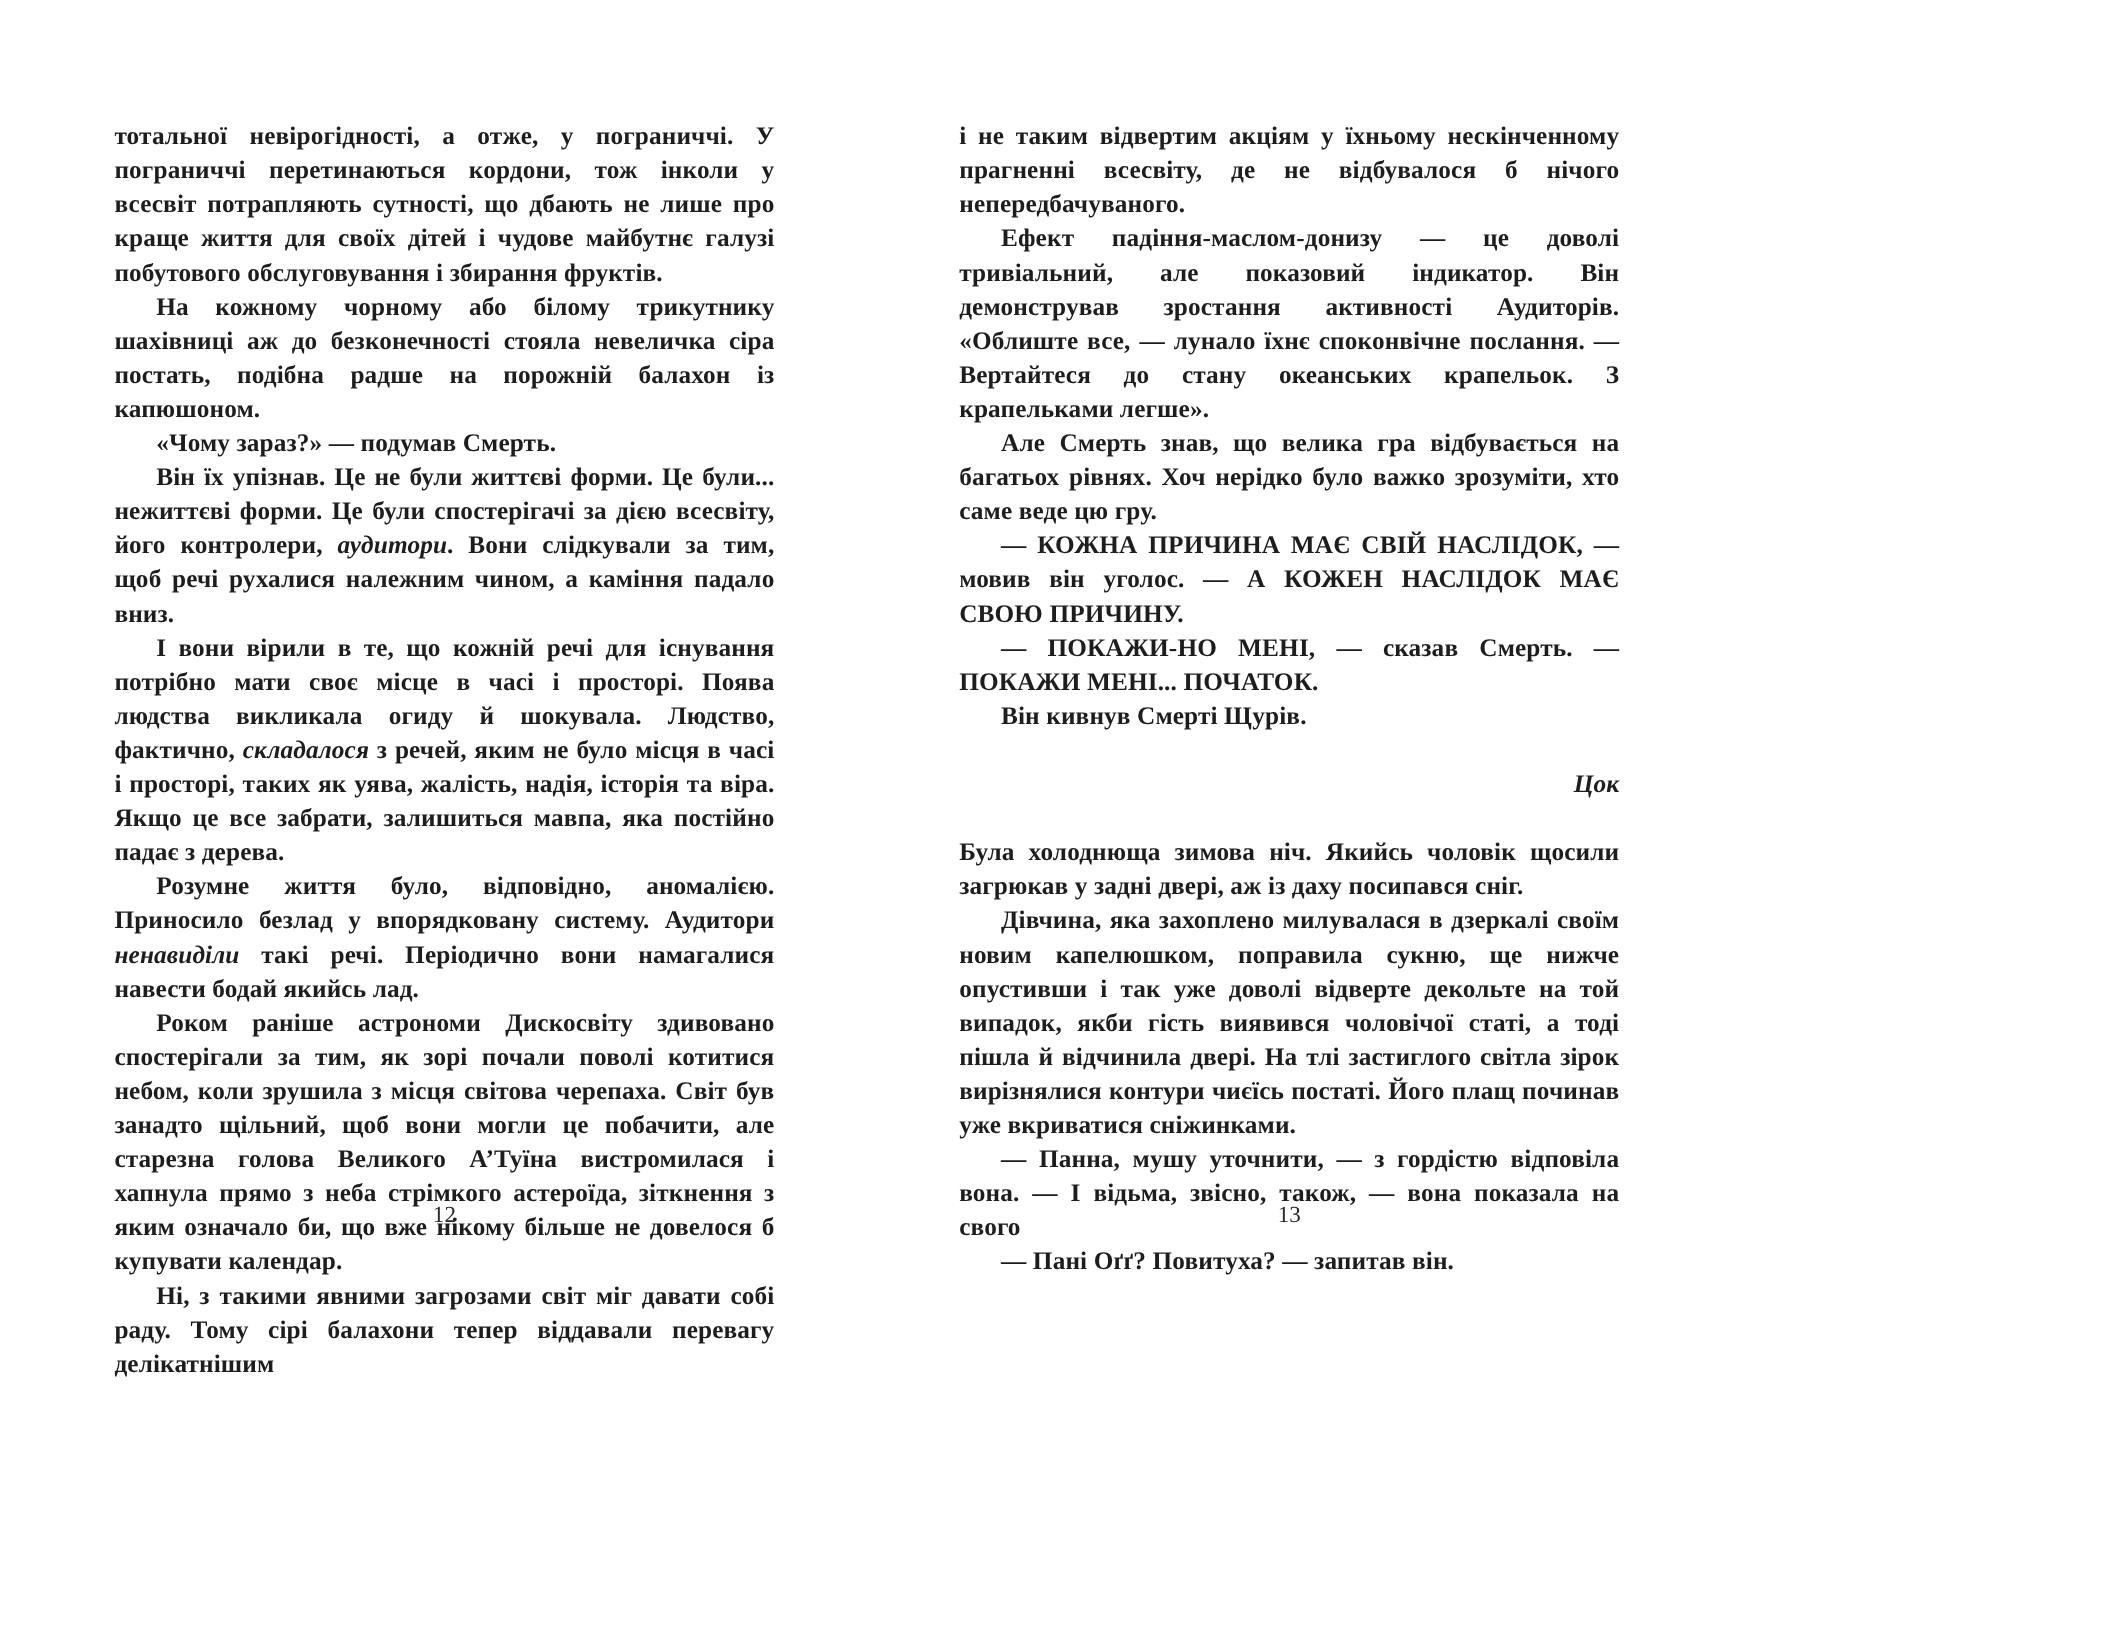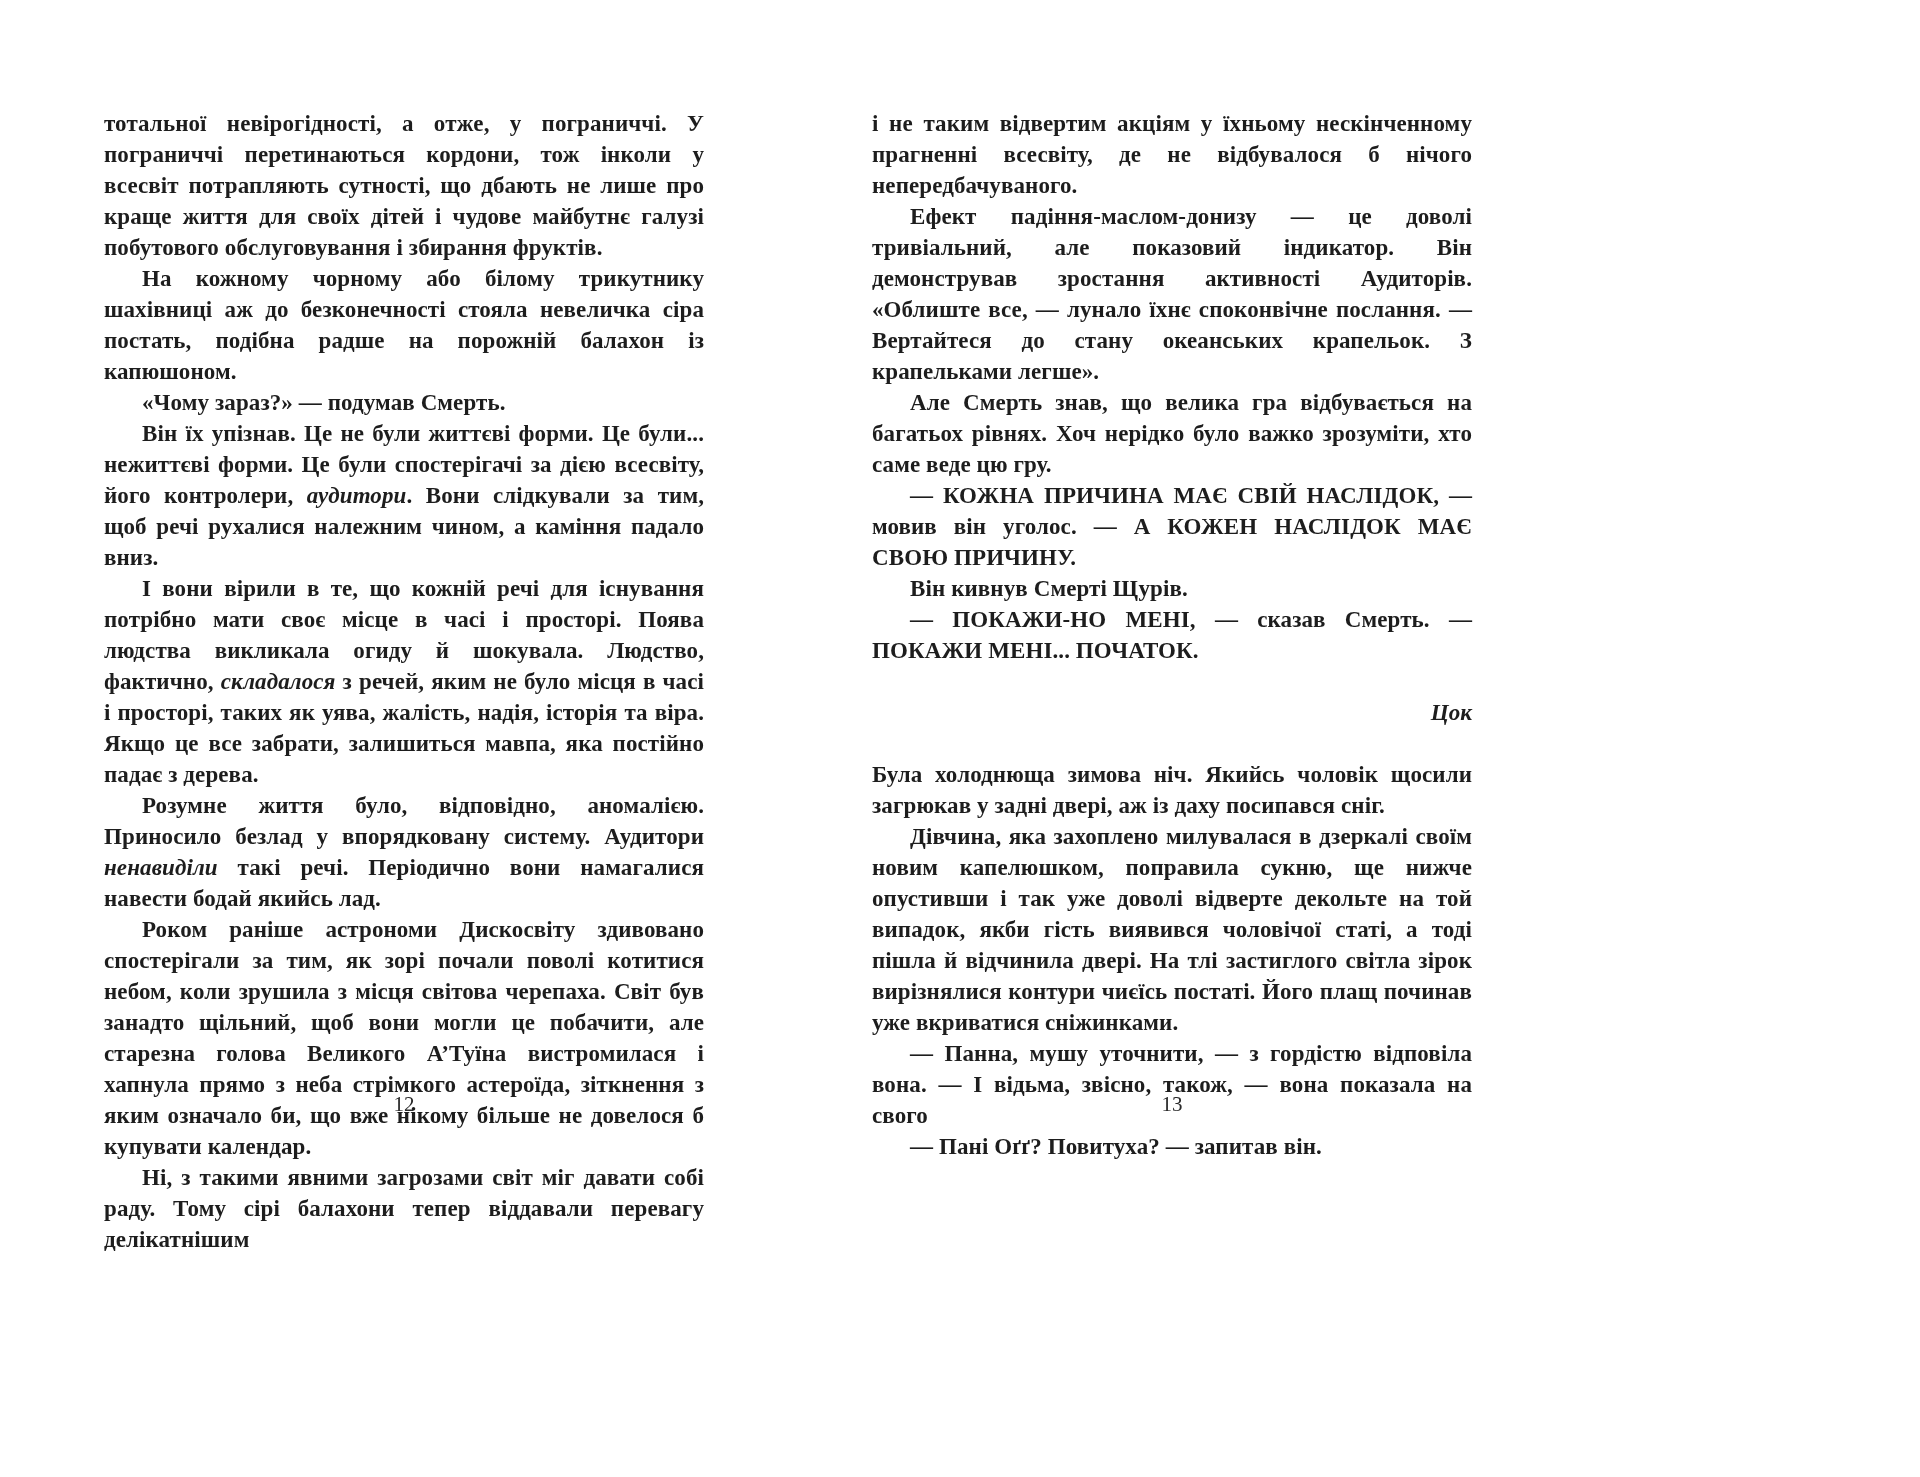--- a/index.html
+++ b/index.html
@@ -72,22 +72,22 @@
       </div>
     <div class="page-number" id="pn-left">12</div>
   </section>
 
   <section class="page" id="page-right">
     <div class="text-block" id="text-right">
         <p class="para"><span>і не таким відвертим акціям у їхньому нескінченному прагненні всесвіту, де не відбувалося б нічого непередбачуваного.</span></p>
         <p class="para indent"><span>Ефект падіння-маслом-донизу — це доволі тривіальний, але показовий індикатор. Він демонстрував зростання активності Аудиторів. «Облиште все, — лунало їхнє споконвічне послання. — Вертайтеся до стану океанських крапельок. З крапельками легше».</span></p>
         <p class="para indent"><span>Але Смерть знав, що велика гра відбувається на багатьох рівнях. Хоч нерідко було важко зрозуміти, хто саме веде цю гру.</span></p>
         <p class="para indent"><span>— КОЖНА ПРИЧИНА МАЄ СВІЙ НАСЛІДОК, — мовив він уголос. — А КОЖЕН НАСЛІДОК МАЄ СВОЮ ПРИЧИНУ.</span></p>
+        <p class="para indent"><span>— ПОКАЖИ-НО МЕНІ, — сказав Смерть. — ПОКАЖИ МЕНІ... ПОЧАТОК.</span></p>
         <p class="para indent"><span>Він кивнув Смерті Щурів.</span></p>
-        <p class="para indent"><span>— ПОКАЖИ-НО МЕНІ, — сказав Смерть. — ПОКАЖИ МЕНІ... ПОЧАТОК.</span></p>
         <p class="para scene-heading"><span class="italic">Цок</span></p>
         <p class="para"><span>Була холоднюща зимова ніч. Якийсь чоловік щосили загрюкав у задні двері, аж із даху посипався сніг.</span></p>
         <p class="para indent"><span>Дівчина, яка захоплено милувалася в дзеркалі своїм новим капелюшком, поправила сукню, ще нижче опустивши і так уже доволі відверте декольте на той випадок, якби гість виявився чоловічої статі, а тоді пішла й відчинила двері. На тлі застиглого світла зірок вирізнялися контури чиєїсь постаті. Його плащ починав уже вкриватися сніжинками.</span></p>
         <p class="para indent"><span>— Панна, мушу уточнити, — з гордістю відповіла вона. — І відьма, звісно, також, — вона показала на свого</span></p>
         <p class="para indent"><span>— Пані Оґґ? Повитуха? — запитав він.</span></p>
       </div>
     <div class="page-number" id="pn-right">13</div>
   </section>
 
 </div>

